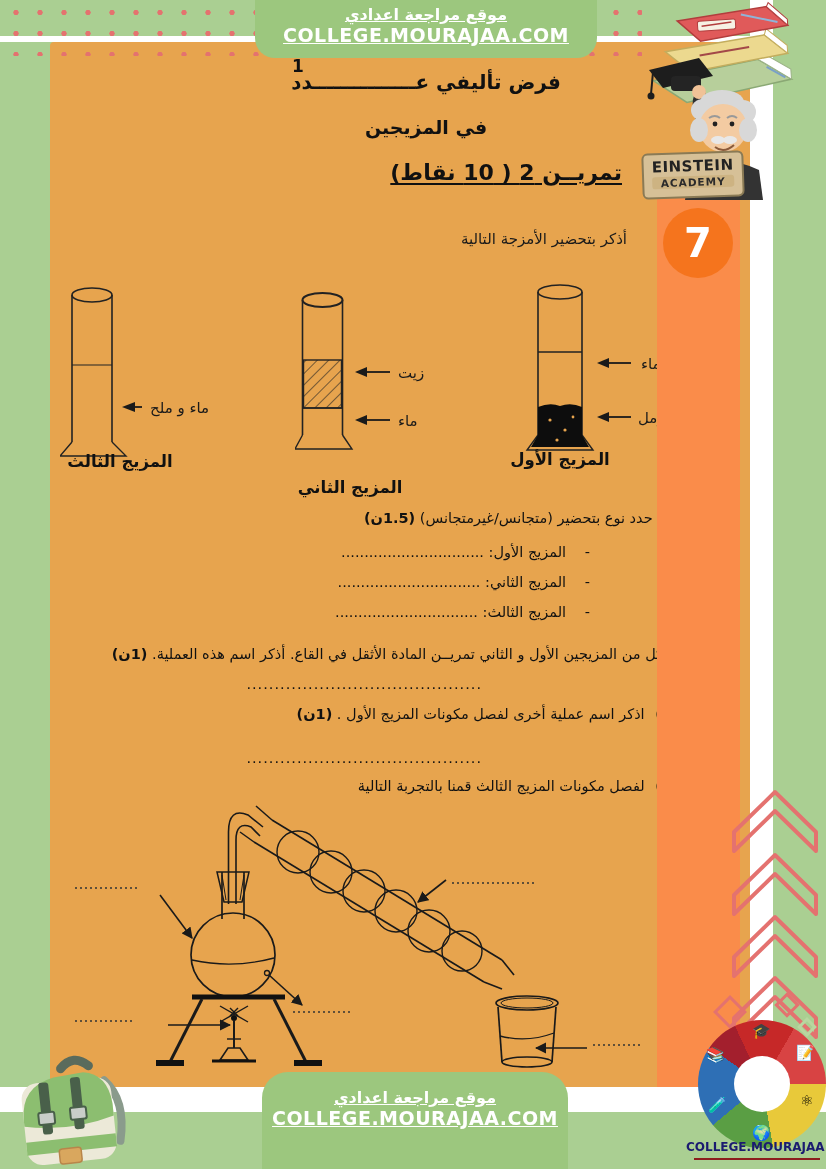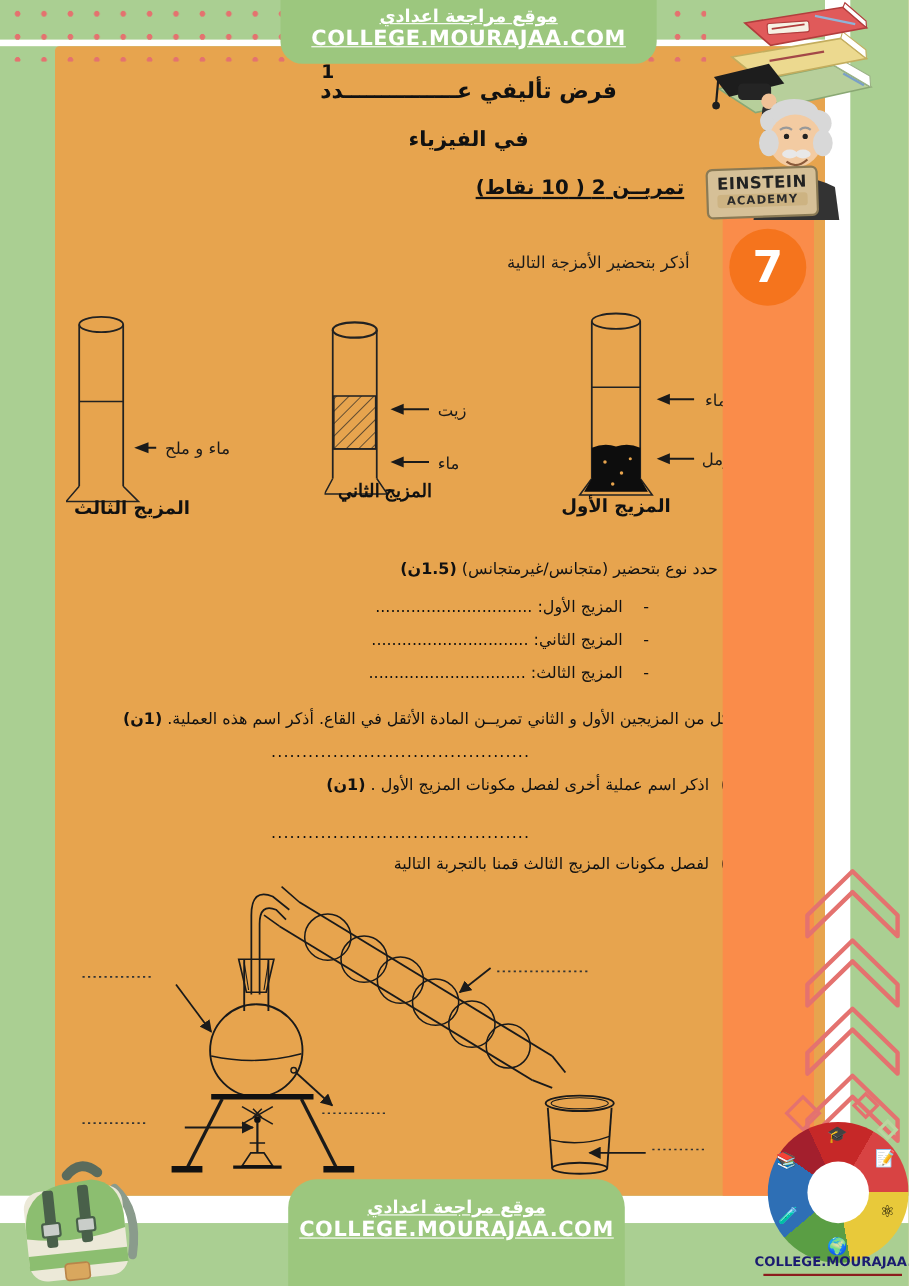--- a/index.html
+++ b/index.html
@@ -30,21 +30,21 @@
   .site-banner.bottom { left:262px; top:1072px; width:306px; height:97px; border-radius:26px 26px 0 0; padding-top:16px; }
   .site-line1 { display:block; font-size:16px; font-weight:bold; text-decoration:underline; color:#fff; }
   .site-line2 { display:block; font-size:19px; font-weight:bold; text-decoration:underline; color:#fff; letter-spacing:0.5px; }
 
   
   .exam-number { position:absolute; left:242px; top:14px; font-size:17px; font-weight:bold; color:#111; }
   .title-line1 { position:absolute; left:206px; top:28px; width:340px; text-align:center;
     font-size:20px; font-weight:bold; color:#111; direction:rtl; }
   .title-line2 { position:absolute; left:276px; top:74px; width:200px; text-align:center;
     font-size:19px; font-weight:bold; color:#111; direction:rtl; }
-  .exercise-heading { position:absolute; right:128px; top:118px; font-size:18px; font-weight:bold; color:#111;
+  .exercise-heading { position:absolute; right:128px; top:118px; font-size:22px; font-weight:bold; color:#111;
     direction:rtl; text-decoration:underline; text-decoration-thickness:2px; text-underline-offset:3px; }
   .intro { position:absolute; right:123px; top:188px; font-size:15px; color:#1a1a1a; direction:rtl; }
 
   .mix-caption { position:absolute; font-size:16.5px; font-weight:bold; color:#111; text-align:center; direction:rtl; }
   svg text.arlabel { font-family:"DejaVu Sans", sans-serif; font-size:15px; fill:#1a1a1a; }
 
   
   .qline { position:absolute; direction:rtl; font-size:14.5px; color:#111; white-space:nowrap; }
   .qnum { font-weight:bold; margin-left:6px; }
   .qbold { font-weight:normal; }
@@ -87,21 +87,21 @@
 
   <div class="white-hline"></div>
   <div class="white-vstrip"></div>
   <div class="white-hstrip-bottom"></div>
   <div class="green-footer-bg"></div>
 
   <section class="content">
 
     <span class="exam-number">1</span>
     <h1 class="title-line1">فرض تأليفي عـــــــــــــــدد</h1>
-    <h1 class="title-line2">في الفيزياء</h1>
+    <h1 class="title-line2">في المزيجين</h1>
 
     <h2 class="exercise-heading">تمريــن 2 ( 10 نقاط)</h2>
     <p class="intro">أذكر بتحضير  الأمزجة التالية</p>
 
     <svg style="position:absolute; left:455px; top:238px;" width="190" height="180" viewBox="0 0 190 180">
       <ellipse cx="55" cy="12" rx="22" ry="7" fill="none" stroke="#222" stroke-width="1.6"></ellipse>
       <line x1="33" y1="12" x2="33" y2="155" stroke="#222" stroke-width="1.6"></line>
       <line x1="77" y1="12" x2="77" y2="155" stroke="#222" stroke-width="1.6"></line>
       <line x1="33" y1="72" x2="77" y2="72" stroke="#222" stroke-width="1.4"></line>
       <path d="M33,155 L22,170 L88,170 L77,155" fill="none" stroke="#222" stroke-width="1.4"></path>
@@ -131,21 +131,21 @@
       <rect x="8.5" y="80" width="38" height="48" fill="url(#hatch)" stroke="#222" stroke-width="1.4"></rect>
       <line x1="7.5" y1="128" x2="47.5" y2="128" stroke="#222" stroke-width="1.6"></line>
       <path d="M7.5,155 L0,169 L57,169 L47.5,155" fill="none" stroke="#222" stroke-width="1.4"></path>
       <line x1="95" y1="92" x2="68" y2="92" stroke="#1a1a1a" stroke-width="1.8"></line>
       <polygon points="60,92 72,87 72,97" fill="#1a1a1a"></polygon>
       <text class="arlabel" x="103" y="98">زيت</text>
       <line x1="95" y1="140" x2="68" y2="140" stroke="#1a1a1a" stroke-width="1.8"></line>
       <polygon points="60,140 72,135 72,145" fill="#1a1a1a"></polygon>
       <text class="arlabel" x="103" y="146">ماء</text>
     </svg>
-    <div class="mix-caption" style="left:230px; top:395px; width:140px;font-family:Liberation Serif, serif;">المزيج الثاني</div>
+    <div class="mix-caption" style="left:230px; top:436px; width:140px;">المزيج الثاني</div>
 
     <svg style="position:absolute; left:10px; top:238px;" width="190" height="185" viewBox="0 0 190 185">
       <ellipse cx="32" cy="15" rx="20" ry="7" fill="none" stroke="#222" stroke-width="1.6"></ellipse>
       <line x1="12" y1="15" x2="12" y2="162" stroke="#222" stroke-width="1.6"></line>
       <line x1="52" y1="15" x2="52" y2="162" stroke="#222" stroke-width="1.6"></line>
       <line x1="12" y1="85" x2="52" y2="85" stroke="#222" stroke-width="1.2"></line>
       <path d="M12,162 L0,176 L66,176 L52,162" fill="none" stroke="#222" stroke-width="1.4"></path>
       <line x1="82" y1="127" x2="72" y2="127" stroke="#1a1a1a" stroke-width="1.8"></line>
       <polygon points="62,127 75,122 75,132" fill="#1a1a1a"></polygon>
       <text class="arlabel" x="90" y="133">ماء و ملح</text>

